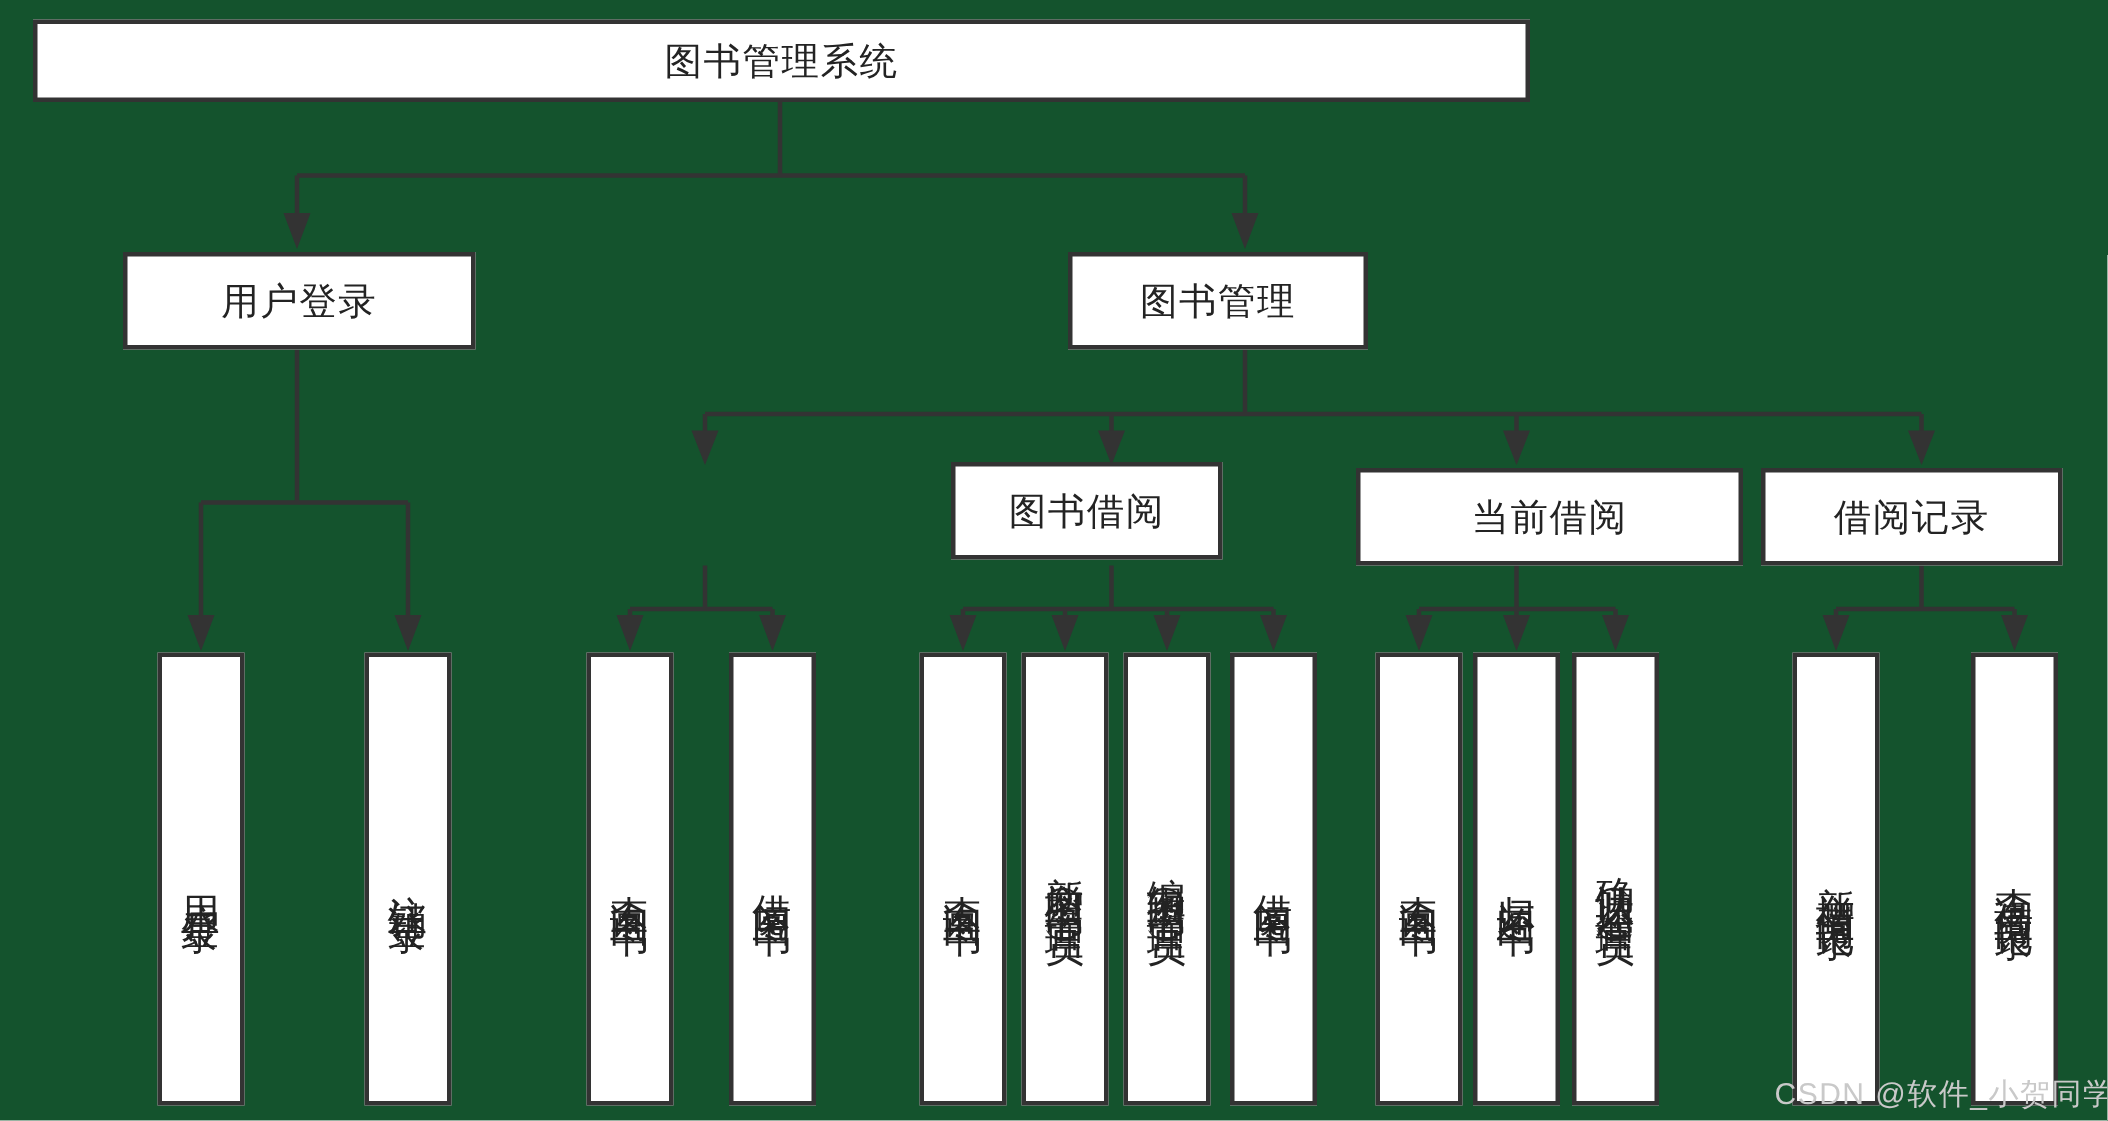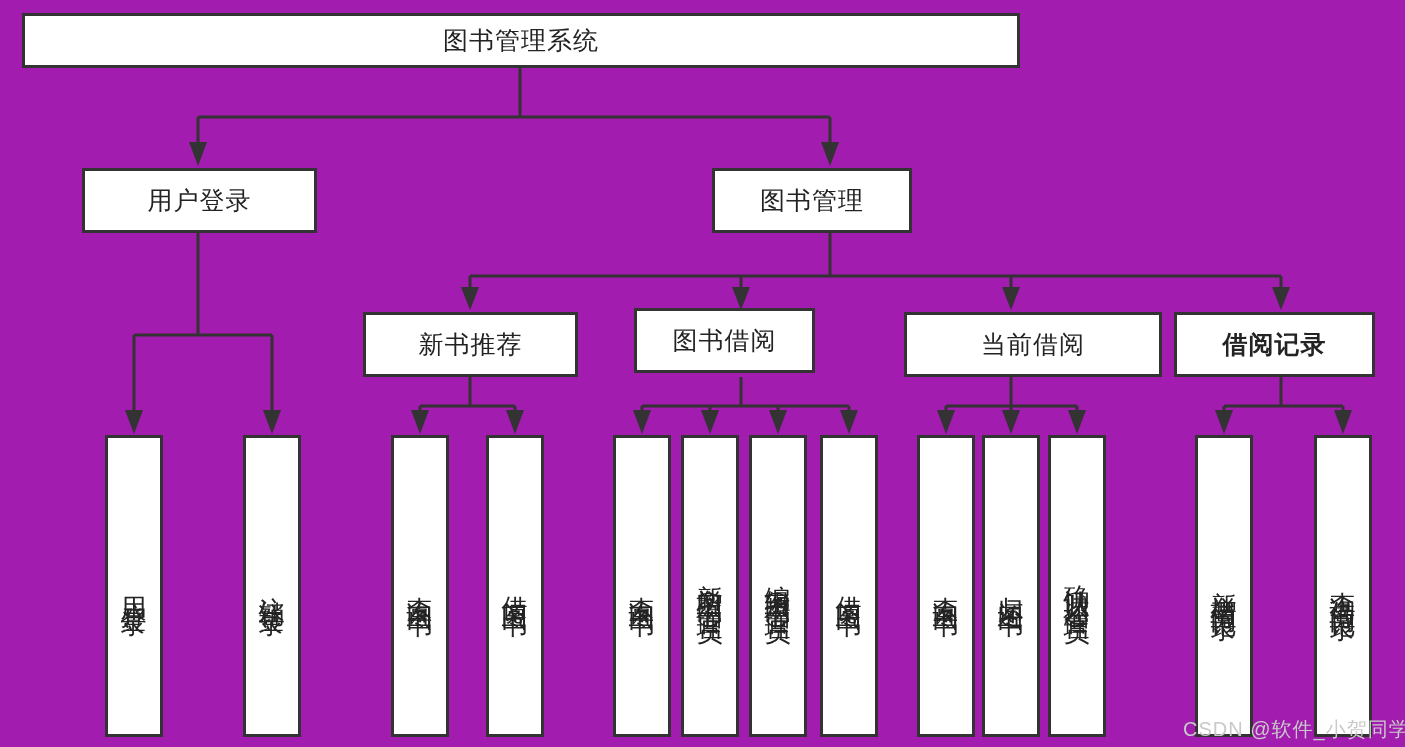--- a/index.html
+++ b/index.html
@@ -5,21 +5,21 @@
   html, body {
     margin: 0;
     padding: 0;
     background: #ffffff;
     font-family: "Liberation Sans", "DejaVu Sans", sans-serif;
   }
   .stage {
     position: relative;
     width: 1405px;
     height: 747px;
-    background: #a21caf;
+    background: #14532d;
     overflow: hidden;
   }
   .wires {
     position: absolute;
     left: 0;
     top: 0;
   }
   .box {
     position: absolute;
     box-sizing: border-box;
@@ -108,30 +108,27 @@
     <span class="h-label">图书管理系统</span>
   </div>
 
   <div class="box" style="left:82px; top:168px; width:235px; height:65px;">
     <span class="h-label">用户登录</span>
   </div>
   <div class="box" style="left:712px; top:168px; width:200px; height:65px;">
     <span class="h-label">图书管理</span>
   </div>
 
-  <div class="box" style="left:363px; top:312px; width:215px; height:65px;">
-    <span class="h-label">新书推荐</span>
-  </div>
   <div class="box" style="left:634px; top:308px; width:181px; height:65px;">
     <span class="h-label">图书借阅</span>
   </div>
   <div class="box" style="left:904px; top:312px; width:258px; height:65px;">
     <span class="h-label">当前借阅</span>
   </div>
-  <div class="box" style="left:1174px; top:312px; width:201px; height:65px;font-weight:bold;">
+  <div class="box" style="left:1174px; top:312px; width:201px; height:65px;">
     <span class="h-label">借阅记录</span>
   </div>
 
   <div class="box v-box" style="left:105px; top:435px; width:58px; height:302px;">
     <span class="v-label">用户登录</span>
   </div>
   <div class="box v-box" style="left:243px; top:435px; width:58px; height:302px;">
     <span class="v-label">注销登录</span>
   </div>
 

